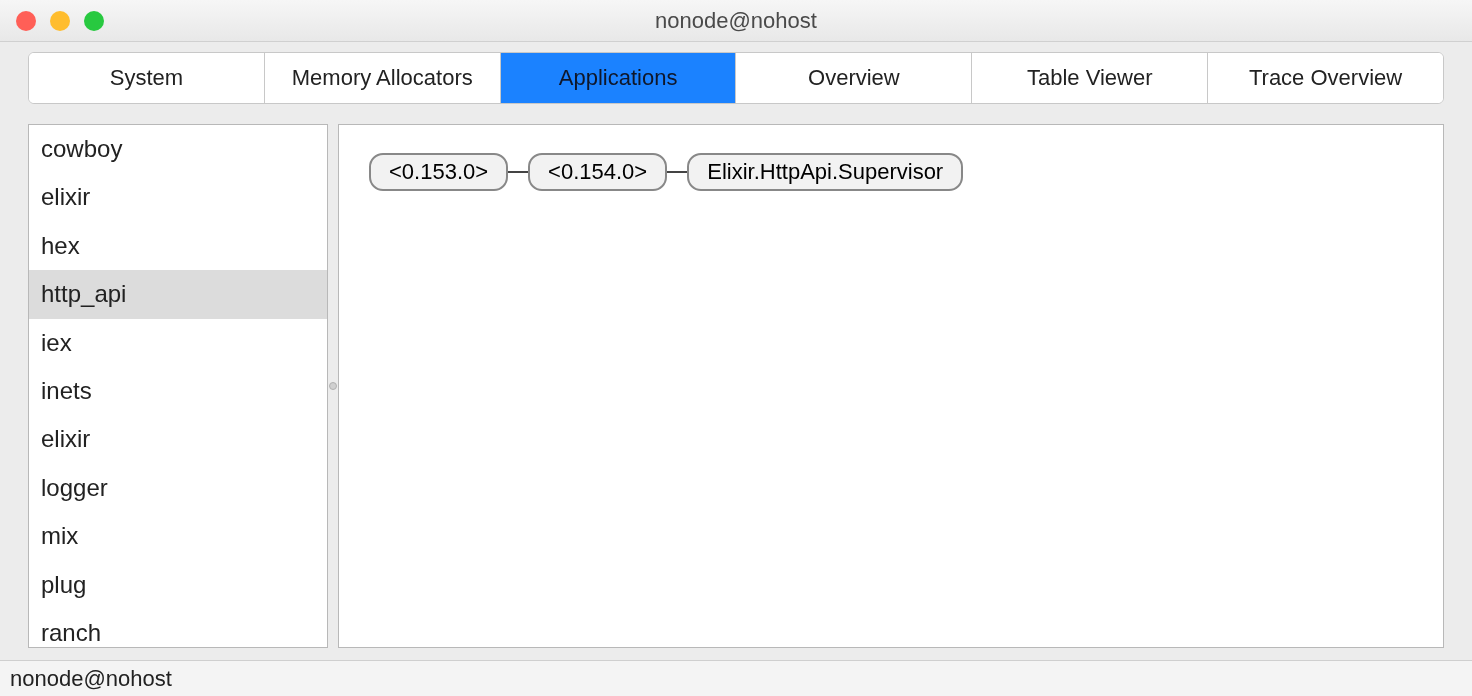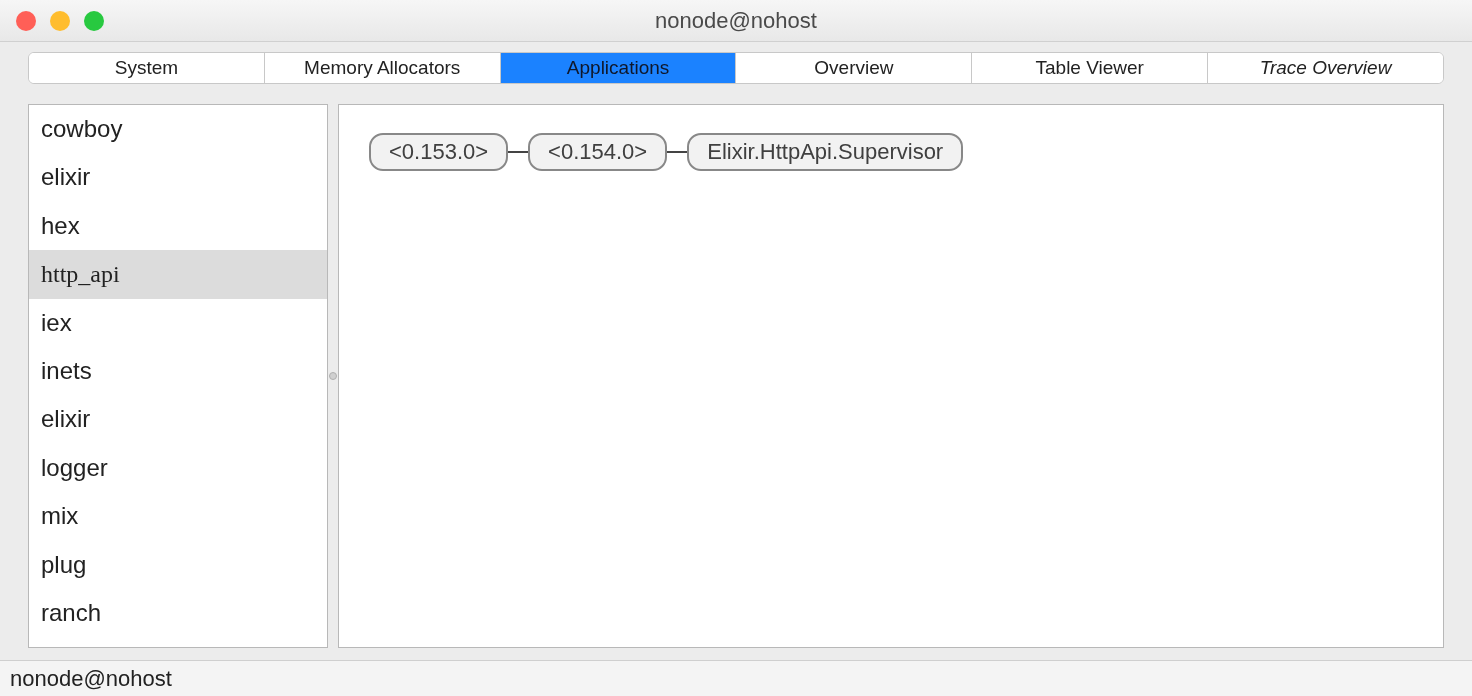--- a/index.html
+++ b/index.html
@@ -54,28 +54,28 @@
       display: flex;
       width: 100%;
       background: #fff;
       border: 1px solid #c8c8c8;
       border-radius: 6px;
       overflow: hidden;
     }
     .tab {
       flex: 1;
       text-align: center;
-      padding: 4px 6px;
-      font-size: 19px;
+      padding: 12px 6px;
+      font-size: 22px;
       color: #222;
       border-right: 1px solid #c8c8c8;
       cursor: pointer;
       background: #fff;
     }
-    .tab:last-child { border-right: none; font-style: italic; }
+    .tab:last-child { border-right: none; }
     .tab.active {
       background: #1b82ff;
       color: #0f172a;
     }
     .content {
       flex: 1;
       display: flex;
       padding: 20px 28px 12px 28px;
       gap: 0;
       min-height: 0;
@@ -92,21 +92,20 @@
     }
     .sidebar-item {
       padding: 5px 12px;
       font-size: 24px;
       color: #222;
       cursor: pointer;
       line-height: 1.6;
     }
     .sidebar-item.selected {
       background: #dcdcdc;
-      font-family: Liberation Serif, serif;
     }
     .divider-handle {
       width: 10px;
       display: flex;
       align-items: center;
       justify-content: center;
       cursor: col-resize;
     }
     .divider-dot {
       width: 8px;
@@ -127,21 +126,21 @@
       align-items: center;
       margin-top: 6px;
       margin-left: 8px;
     }
     .node {
       padding: 4px 18px;
       border: 2px solid #888;
       border-radius: 14px;
       background: #f2f2f2;
       font-size: 22px;
-      color: #404040;
+      color: #000000;
       cursor: pointer;
       white-space: nowrap;
     }
     .connector {
       width: 20px;
       height: 2px;
       background: #444;
     }
     .statusbar {
       height: 36px;

